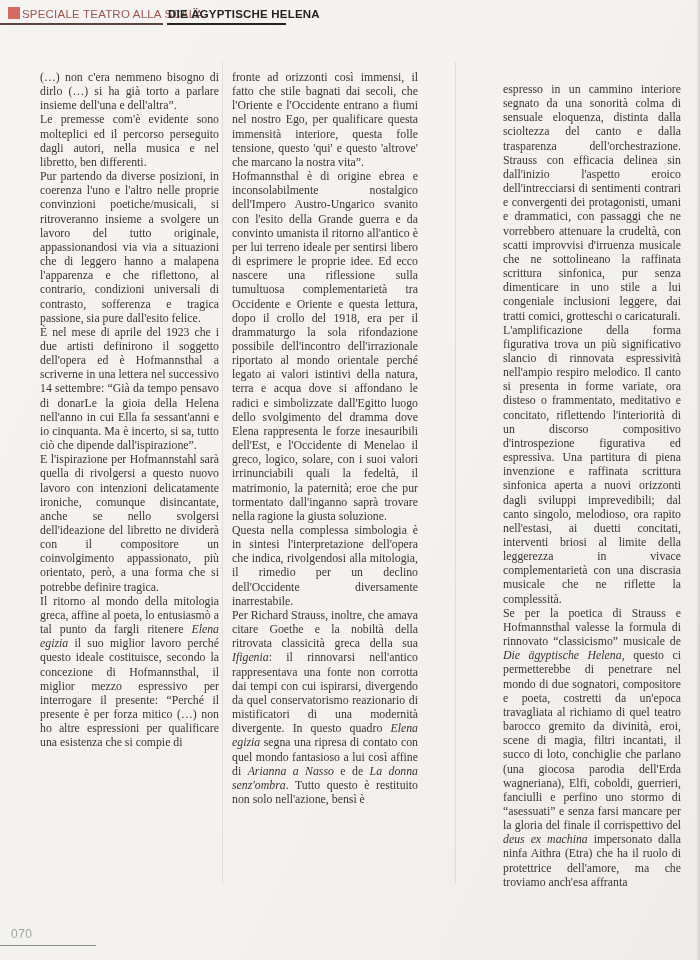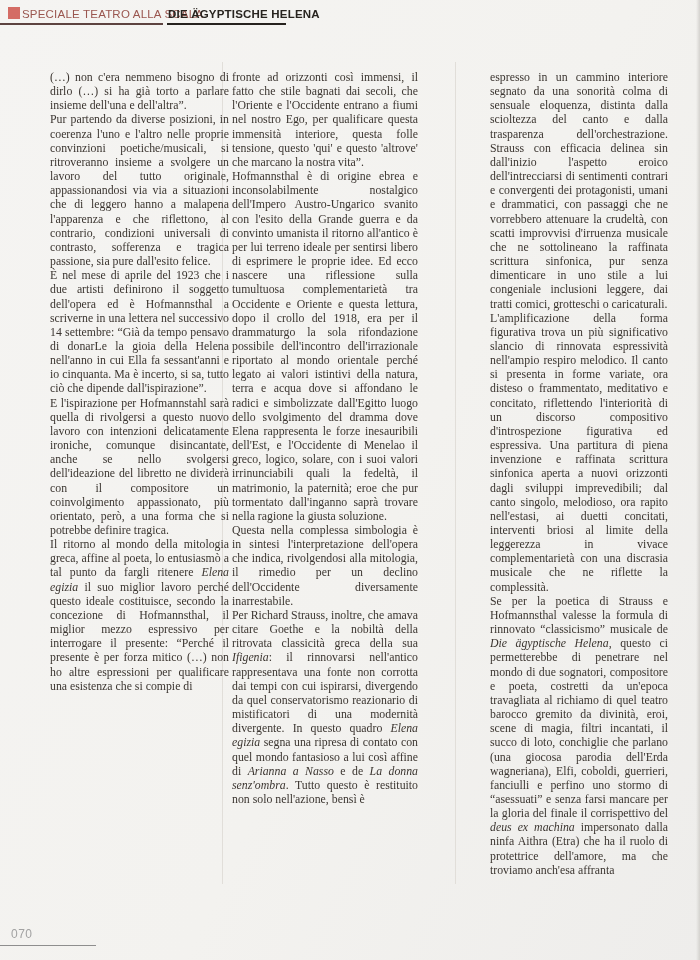--- a/index.html
+++ b/index.html
@@ -30,23 +30,23 @@
   .rule-kicker{position:absolute;left:0;top:23px;width:163px;height:2px;background:#5d4340;}
   .rule-title{position:absolute;left:167px;top:23px;width:119px;height:2px;background:#26221e;}
   
   .col{
     position:absolute;top:70px;height:816px;overflow:hidden;
     color:#3b3530;font-size:11.8px;line-height:14.15px;
     text-align:justify;text-justify:inter-word;
   }
   .col p{margin:0;}
   .it{font-style:italic;}
-  #col-1{left:50px;width:179px;}
+  #col-1{left:40px;width:179px;}
   #col-2{left:232px;width:186px;}
-  #col-3{left:490px;width:178px;}
+  #col-3{left:503px;width:178px;margin-top:12px;}
   .col-rule{position:absolute;top:62px;height:822px;width:1px;background:#e1ded9;}
   #col-rule-1{left:222px;}
   #col-rule-2{left:455px;}
   
   .footer{position:absolute;left:0;top:920px;width:648px;height:40px;}
   .page-number{
     position:absolute;left:11px;top:7px;
     font-family:"Liberation Sans","DejaVu Sans",sans-serif;
     font-size:12px;color:#a2a2a2;letter-spacing:.5px;
   }
@@ -61,20 +61,21 @@
   <div class="title">DIE ÄGYPTISCHE HELENA</div>
   <div class="rule-kicker"></div>
   <div class="rule-title"></div>
 </div>
 
 <div class="col-rule" id="col-rule-1"></div>
 <div class="col-rule" id="col-rule-2"></div>
 
 <div class="col" id="col-1">
     <p><span>(…) non c'era nemmeno bisogno di dirlo (…) si ha già torto a parlare insieme dell'una e dell'altra”.</span></p>
+    <p><span>Le premesse com'è evidente sono molteplici ed il percorso perseguito dagli autori, nella musica e nel libretto, ben differenti.</span></p>
     <p><span>Pur partendo da diverse posizioni, in coerenza l'uno e l'altro nelle proprie convinzioni poetiche/musicali, si ritroveranno insieme a svolgere un lavoro del tutto originale, appassionandosi via via a situazioni che di leggero hanno a malapena l'apparenza e che riflettono, al contrario, condizioni universali di contrasto, sofferenza e tragica passione, sia pure dall'esito felice.</span></p>
     <p><span>È nel mese di aprile del 1923 che i due artisti definirono il soggetto dell'opera ed è Hofmannsthal a scriverne in una lettera nel successivo 14 settembre: “Già da tempo pensavo di donarLe la gioia della Helena nell'anno in cui Ella fa sessant'anni e io cinquanta. Ma è incerto, si sa, tutto ciò che dipende dall'ispirazione”.</span></p>
     <p><span>E l'ispirazione per Hofmannstahl sarà quella di rivolgersi a questo nuovo lavoro con intenzioni delicatamente ironiche, comunque disincantate, anche se nello svolgersi dell'ideazione del libretto ne dividerà con il compositore un coinvolgimento appassionato, più orientato, però, a una forma che si potrebbe definire tragica.</span></p>
     <p><span>Il ritorno al mondo della mitologia greca, affine al poeta, lo entusiasmò a tal punto da fargli ritenere </span><span class="it">Elena egizia</span><span> il suo miglior lavoro perché questo ideale costituisce, secondo la concezione di Hofmannsthal, il miglior mezzo espressivo per interrogare il presente: “Perché il presente è per forza mitico (…) non ho altre espressioni per qualificare una esistenza che si compie di</span></p>
   </div>
 <div class="col" id="col-2">
     <p><span>fronte ad orizzonti così immensi, il fatto che stile bagnati dai secoli, che l'Oriente e l'Occidente entrano a fiumi nel nostro Ego, per qualificare questa immensità interiore, questa folle tensione, questo 'qui' e questo 'altrove' che marcano la nostra vita”.</span></p>
     <p><span>Hofmannsthal è di origine ebrea e inconsolabilmente nostalgico dell'Impero Austro-Ungarico svanito con l'esito della Grande guerra e da convinto umanista il ritorno all'antico è per lui terreno ideale per sentirsi libero di esprimere le proprie idee. Ed ecco nascere una riflessione sulla tumultuosa complementarietà tra Occidente e Oriente e questa lettura, dopo il crollo del 1918, era per il drammaturgo la sola rifondazione possibile dell'incontro dell'irrazionale riportato al mondo orientale perché legato ai valori istintivi della natura, terra e acqua dove si affondano le radici e simbolizzate dall'Egitto luogo dello svolgimento del dramma dove Elena rappresenta le forze inesauribili dell'Est, e l'Occidente di Menelao il greco, logico, solare, con i suoi valori irrinunciabili quali la fedeltà, il matrimonio, la paternità; eroe che pur tormentato dall'inganno saprà trovare nella ragione la giusta soluzione.</span></p>
     <p><span>Questa nella complessa simbologia è in sintesi l'interpretazione dell'opera che indica, rivolgendosi alla mitologia, il rimedio per un declino dell'Occidente diversamente inarrestabile.</span></p>
     <p><span>Per Richard Strauss, inoltre, che amava citare Goethe e la nobiltà della ritrovata classicità greca della sua </span><span class="it">Ifigenia</span><span>: il rinnovarsi nell'antico rappresentava una fonte non corrotta dai tempi con cui ispirarsi, divergendo da quel conservatorismo reazionario di mistificatori di una modernità divergente. In questo quadro </span><span class="it">Elena egizia</span><span> segna una ripresa di contato con quel mondo fantasioso a lui così affine di </span><span class="it">Arianna a Nasso</span><span> e de </span><span class="it">La donna senz'ombra</span><span>. Tutto questo è restituito non solo nell'azione, bensì è</span></p>

